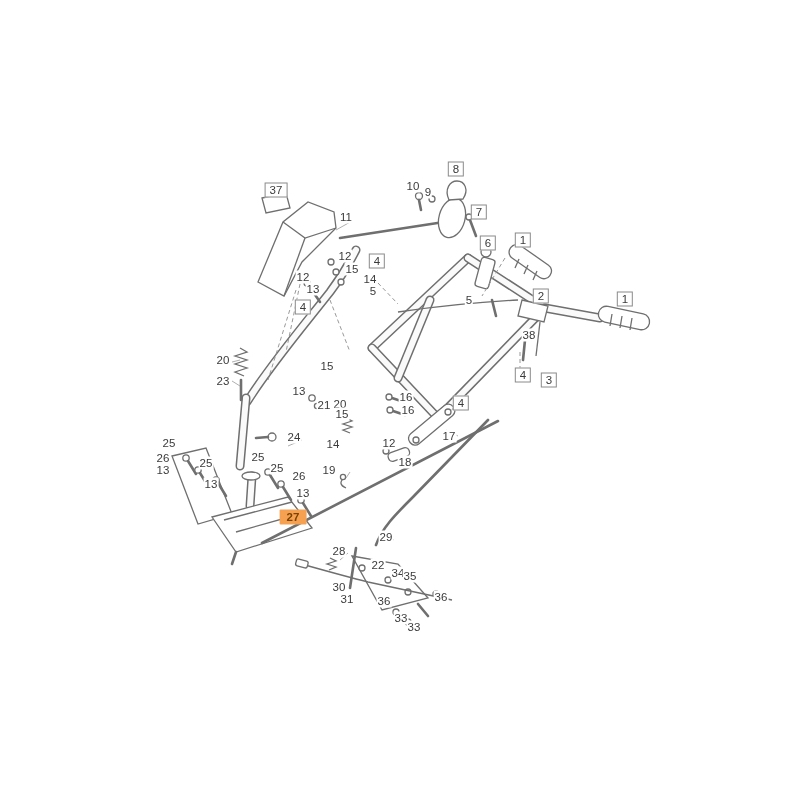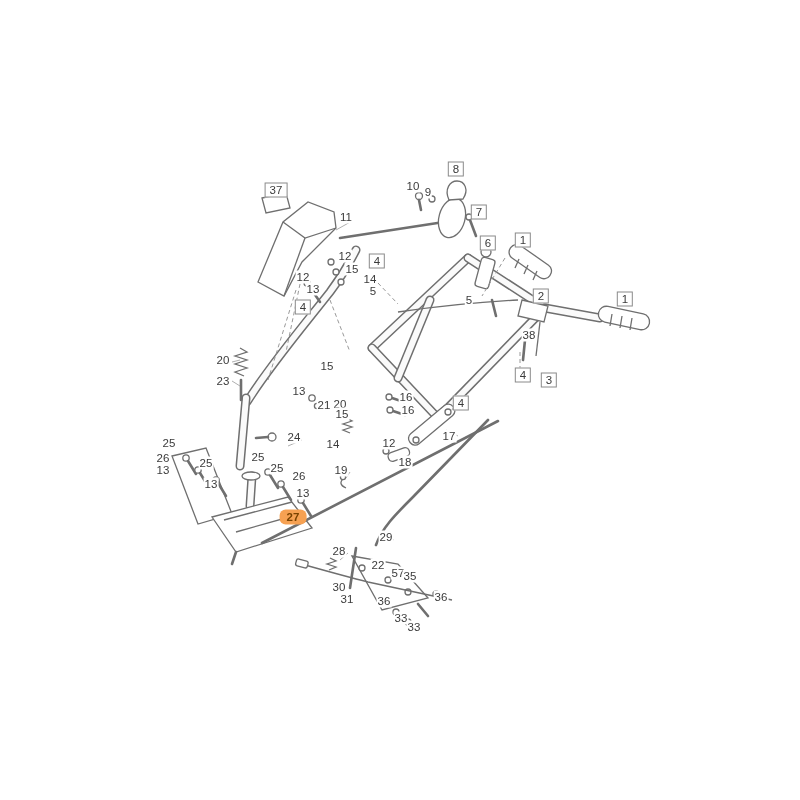--- a/index.html
+++ b/index.html
@@ -25,21 +25,21 @@
     white-space:nowrap;
   }
   .lbl.boxed{
     border:1px solid var(--box-border,#8a8a8a);
     padding:0 4px;
     background:#ffffff;
   }
   .lbl.hl{
     background:var(--hl-bg,#f6a152);
     color:var(--hl-text,#7a4300);
-    border-radius:6px;
+    border-radius:1px;
     padding:1px 7px;
     font-weight:bold;
   }
   .tube-o{stroke:#6f6f6f;stroke-width:9;fill:none;stroke-linecap:round;}
   .tube-i{stroke:#fafafa;stroke-width:6;fill:none;stroke-linecap:round;}
   .thin{stroke:#6f6f6f;fill:none;stroke-width:1.3;}
   .part{stroke:#6f6f6f;fill:#ffffff;stroke-width:1.3;}
   .rod{stroke:#6f6f6f;fill:none;stroke-width:2.6;stroke-linecap:round;}
   .leader{stroke:#9a9a9a;stroke-width:0.8;fill:none;}
   .dash{stroke:#8d8d8d;stroke-width:0.9;fill:none;stroke-dasharray:4 3;}
@@ -263,29 +263,29 @@
       <span class="lbl" style="left: 294px; top: 437px;">24</span>
       <span class="lbl" style="left: 169px; top: 443px;">25</span>
       <span class="lbl" style="left: 389px; top: 443px;">12</span>
       <span class="lbl" style="left: 333px; top: 444px;">14</span>
       <span class="lbl" style="left: 163px; top: 458px;">26</span>
       <span class="lbl" style="left: 258px; top: 457px;">25</span>
       <span class="lbl" style="left: 405px; top: 462px;">18</span>
       <span class="lbl" style="left: 206px; top: 463px;">25</span>
       <span class="lbl" style="left: 277px; top: 468px;">25</span>
       <span class="lbl" style="left: 163px; top: 470px;">13</span>
-      <span class="lbl" style="left: 341px; top: 470px;">19</span>
+      <span class="lbl" style="left: 329px; top: 470px;">19</span>
       <span class="lbl" style="left: 299px; top: 476px;">26</span>
       <span class="lbl" style="left: 211px; top: 484px;">13</span>
       <span class="lbl" style="left: 303px; top: 493px;">13</span>
       <span class="lbl hl" style="left: 293px; top: 517px;">27</span>
       <span class="lbl" style="left: 386px; top: 537px;">29</span>
       <span class="lbl" style="left: 339px; top: 551px;">28</span>
       <span class="lbl" style="left: 378px; top: 565px;">22</span>
-      <span class="lbl" style="left: 398px; top: 573px;">57</span>
+      <span class="lbl" style="left: 398px; top: 573px;">34</span>
       <span class="lbl" style="left: 410px; top: 576px;">35</span>
       <span class="lbl" style="left: 339px; top: 587px;">30</span>
       <span class="lbl" style="left: 441px; top: 597px;">36</span>
       <span class="lbl" style="left: 347px; top: 599px;">31</span>
       <span class="lbl" style="left: 384px; top: 601px;">36</span>
       <span class="lbl" style="left: 401px; top: 618px;">33</span>
       <span class="lbl" style="left: 414px; top: 627px;">33</span>
     </div>
 </div>
 

